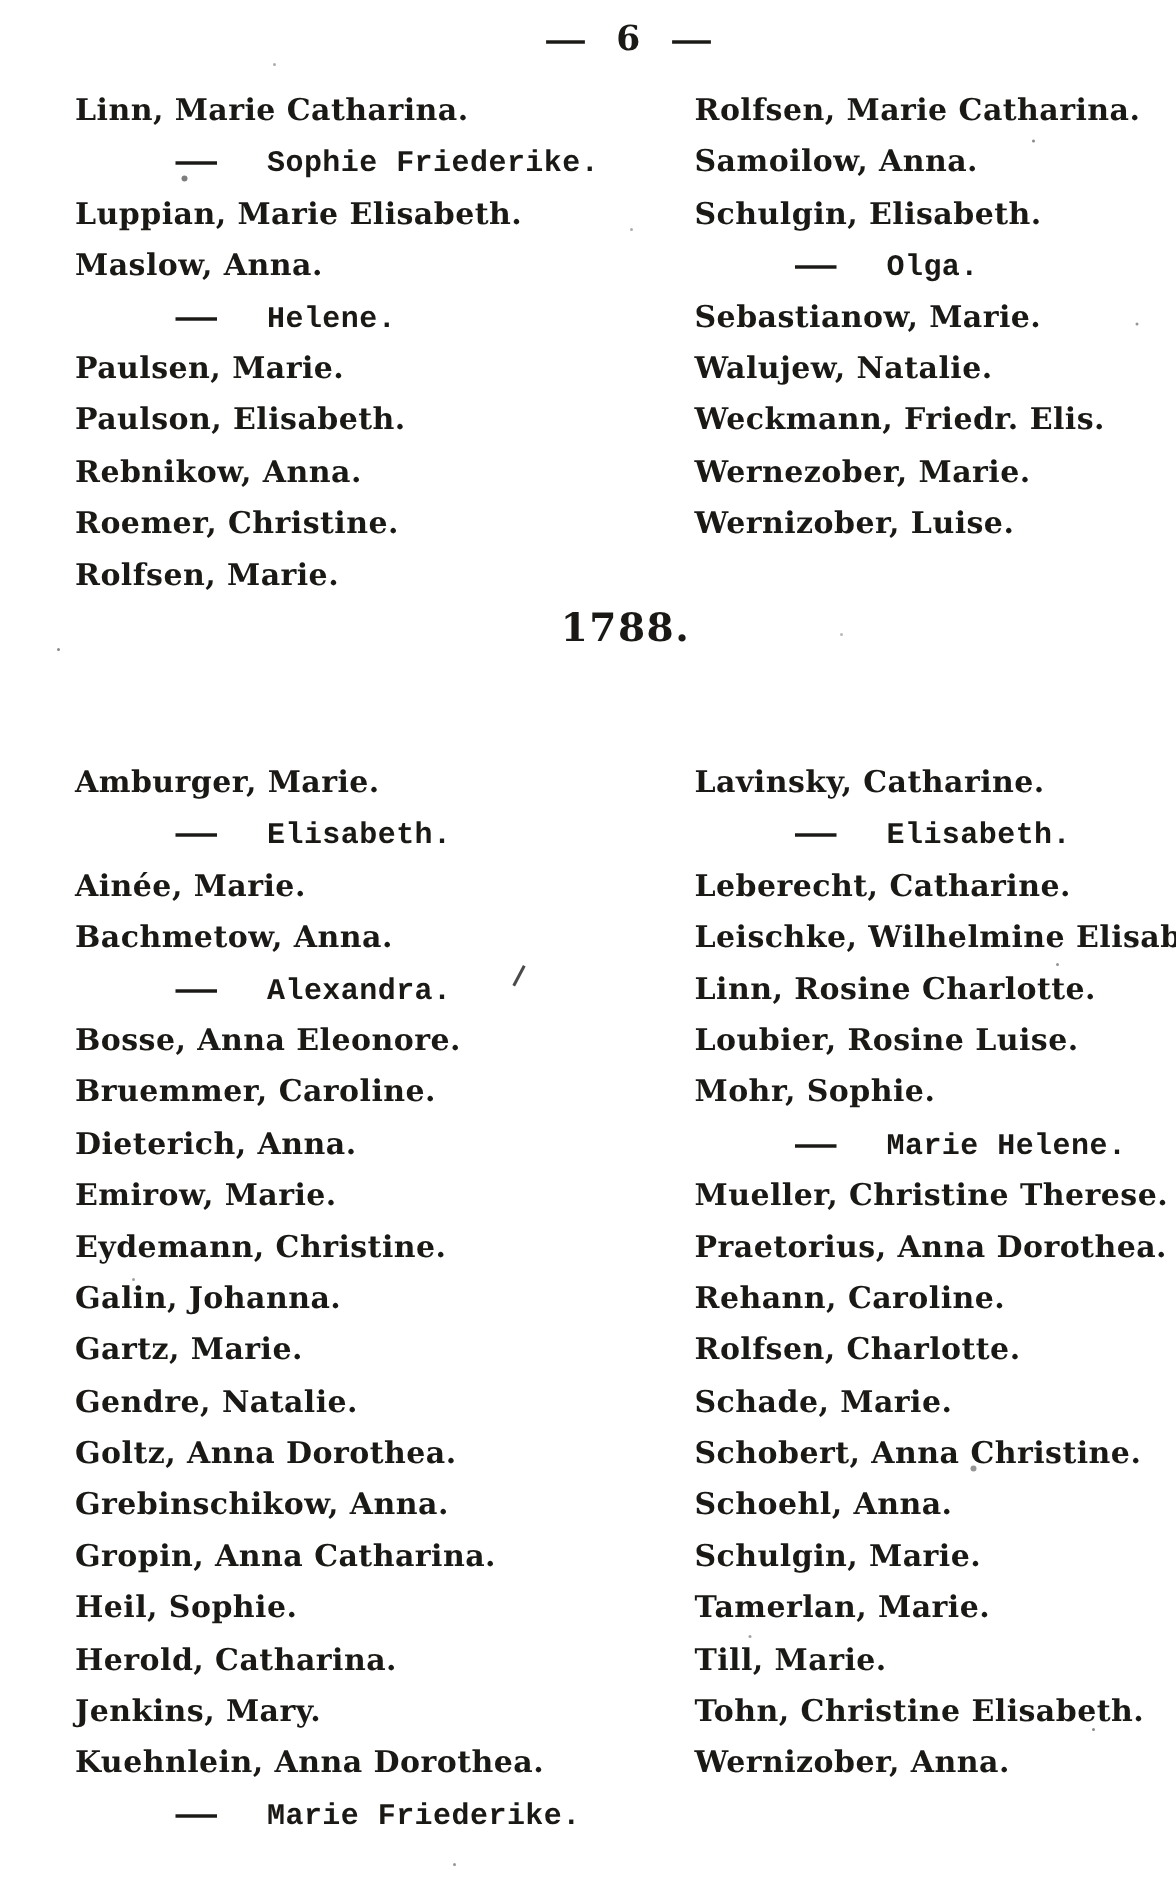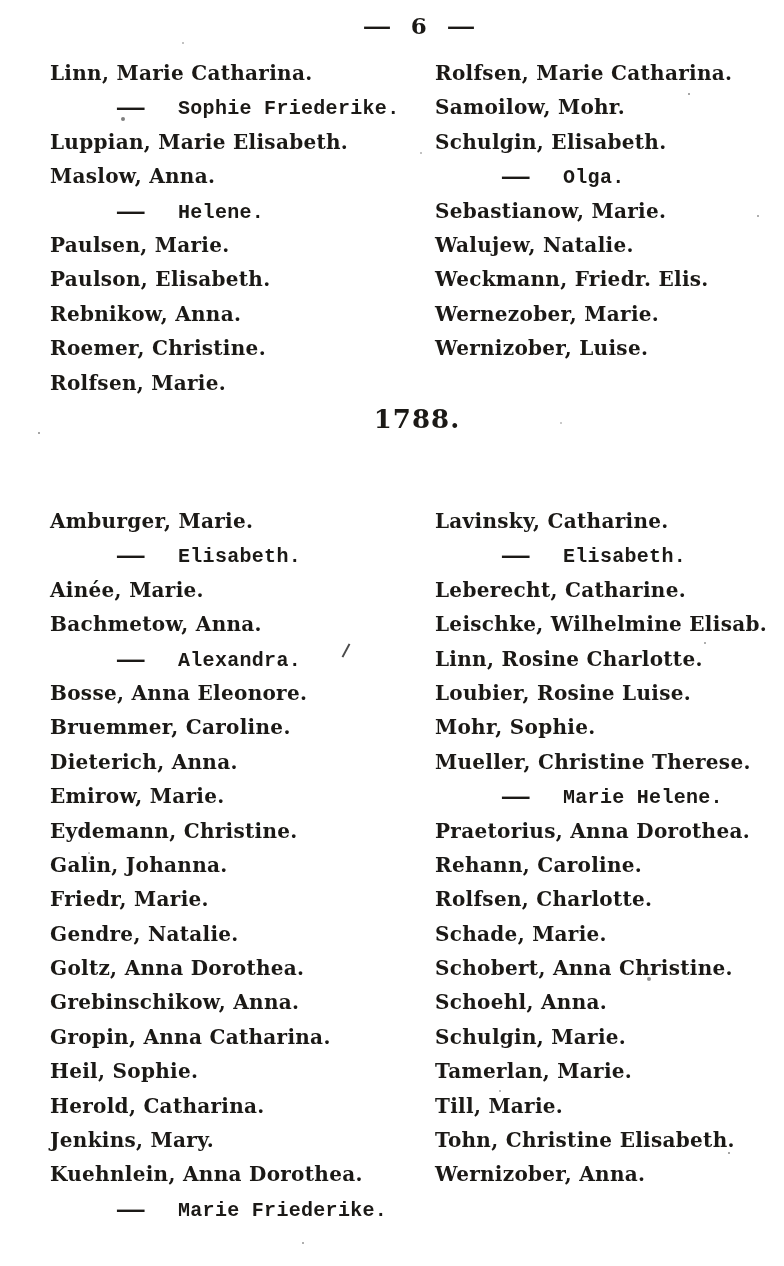--- a/index.html
+++ b/index.html
@@ -48,20 +48,21 @@
     font-size: 26px;
     font-weight: bold;
     letter-spacing: 1px;
   }
   
   .cols {
     position: absolute;
     left: 50px;
     display: flex;
     align-items: flex-start;
+    gap: 28px;
   }
   .cols-1 { top: 56px; }
   .cols-2 { top: 458px; margin-top: 46px; }
   .col { display: block; }
   .col.left  { width: 385px; }
   .col.right { width: 299px; }
   .row {
     height: 34.4px;
     line-height: 34.4px;
     font-size: 20px;
@@ -127,21 +128,21 @@
         <div class="row"><span class="entry-text">Maslow, Anna.</span></div>
         <div class="row ditto"><span class="ditto-dash">—</span><span class="entry-text">Helene.</span></div>
         <div class="row"><span class="entry-text">Paulsen, Marie.</span></div>
         <div class="row"><span class="entry-text">Paulson, Elisabeth.</span></div>
         <div class="row"><span class="entry-text">Rebnikow, Anna.</span></div>
         <div class="row"><span class="entry-text">Roemer, Christine.</span></div>
         <div class="row"><span class="entry-text">Rolfsen, Marie.</span></div>
       </div>
     <div class="col right">
         <div class="row"><span class="entry-text">Rolfsen, Marie Catharina.</span></div>
-        <div class="row"><span class="entry-text">Samoilow, Mohr.</span></div>
+        <div class="row"><span class="entry-text">Samoilow, Anna.</span></div>
         <div class="row"><span class="entry-text">Schulgin, Elisabeth.</span></div>
         <div class="row ditto"><span class="ditto-dash">—</span><span class="entry-text">Olga.</span></div>
         <div class="row"><span class="entry-text">Sebastianow, Marie.</span></div>
         <div class="row"><span class="entry-text">Walujew, Natalie.</span></div>
         <div class="row"><span class="entry-text">Weckmann, Friedr. Elis.</span></div>
         <div class="row"><span class="entry-text">Wernezober, Marie.</span></div>
         <div class="row"><span class="entry-text">Wernizober, Luise.</span></div>
       </div>
   </div>
 
@@ -153,41 +154,41 @@
         <div class="row ditto"><span class="ditto-dash">—</span><span class="entry-text">Elisabeth.</span></div>
         <div class="row"><span class="entry-text">Ainée, Marie.</span></div>
         <div class="row"><span class="entry-text">Bachmetow, Anna.</span></div>
         <div class="row ditto"><span class="ditto-dash">—</span><span class="entry-text">Alexandra.</span></div>
         <div class="row"><span class="entry-text">Bosse, Anna Eleonore.</span></div>
         <div class="row"><span class="entry-text">Bruemmer, Caroline.</span></div>
         <div class="row"><span class="entry-text">Dieterich, Anna.</span></div>
         <div class="row"><span class="entry-text">Emirow, Marie.</span></div>
         <div class="row"><span class="entry-text">Eydemann, Christine.</span></div>
         <div class="row"><span class="entry-text">Galin, Johanna.</span></div>
-        <div class="row"><span class="entry-text">Friedr, Marie.</span></div>
+        <div class="row"><span class="entry-text">Gartz, Marie.</span></div>
         <div class="row"><span class="entry-text">Gendre, Natalie.</span></div>
         <div class="row"><span class="entry-text">Goltz, Anna Dorothea.</span></div>
         <div class="row"><span class="entry-text">Grebinschikow, Anna.</span></div>
         <div class="row"><span class="entry-text">Gropin, Anna Catharina.</span></div>
         <div class="row"><span class="entry-text">Heil, Sophie.</span></div>
         <div class="row"><span class="entry-text">Herold, Catharina.</span></div>
         <div class="row"><span class="entry-text">Jenkins, Mary.</span></div>
         <div class="row"><span class="entry-text">Kuehnlein, Anna Dorothea.</span></div>
         <div class="row ditto"><span class="ditto-dash">—</span><span class="entry-text">Marie Friederike.</span></div>
       </div>
     <div class="col right">
         <div class="row"><span class="entry-text">Lavinsky, Catharine.</span></div>
         <div class="row ditto"><span class="ditto-dash">—</span><span class="entry-text">Elisabeth.</span></div>
         <div class="row"><span class="entry-text">Leberecht, Catharine.</span></div>
         <div class="row"><span class="entry-text">Leischke, Wilhelmine Elisab.</span></div>
         <div class="row"><span class="entry-text">Linn, Rosine Charlotte.</span></div>
         <div class="row"><span class="entry-text">Loubier, Rosine Luise.</span></div>
         <div class="row"><span class="entry-text">Mohr, Sophie.</span></div>
+        <div class="row ditto"><span class="ditto-dash">—</span><span class="entry-text">Marie Helene.</span></div>
         <div class="row"><span class="entry-text">Mueller, Christine Therese.</span></div>
-        <div class="row ditto"><span class="ditto-dash">—</span><span class="entry-text">Marie Helene.</span></div>
         <div class="row"><span class="entry-text">Praetorius, Anna Dorothea.</span></div>
         <div class="row"><span class="entry-text">Rehann, Caroline.</span></div>
         <div class="row"><span class="entry-text">Rolfsen, Charlotte.</span></div>
         <div class="row"><span class="entry-text">Schade, Marie.</span></div>
         <div class="row"><span class="entry-text">Schobert, Anna Christine.</span></div>
         <div class="row"><span class="entry-text">Schoehl, Anna.</span></div>
         <div class="row"><span class="entry-text">Schulgin, Marie.</span></div>
         <div class="row"><span class="entry-text">Tamerlan, Marie.</span></div>
         <div class="row"><span class="entry-text">Till, Marie.</span></div>
         <div class="row"><span class="entry-text">Tohn, Christine Elisabeth.</span></div>

